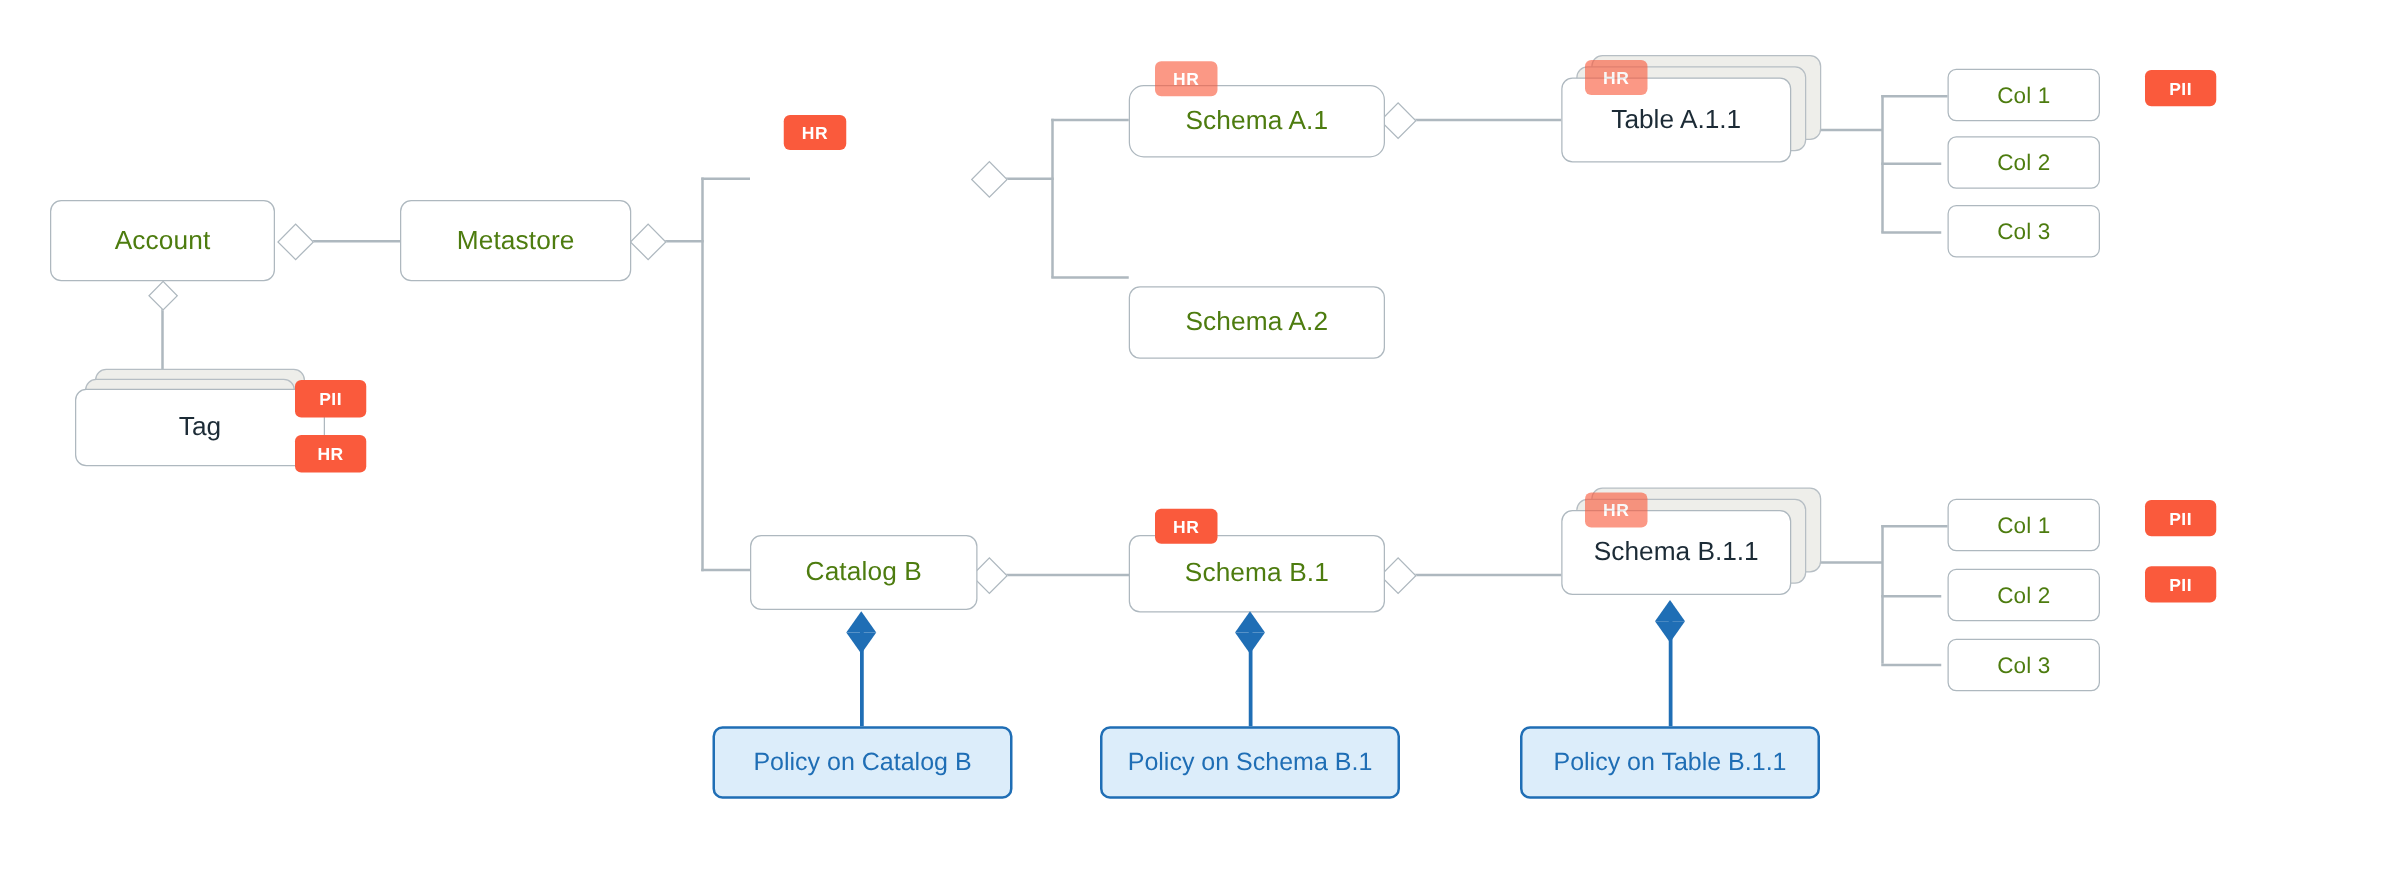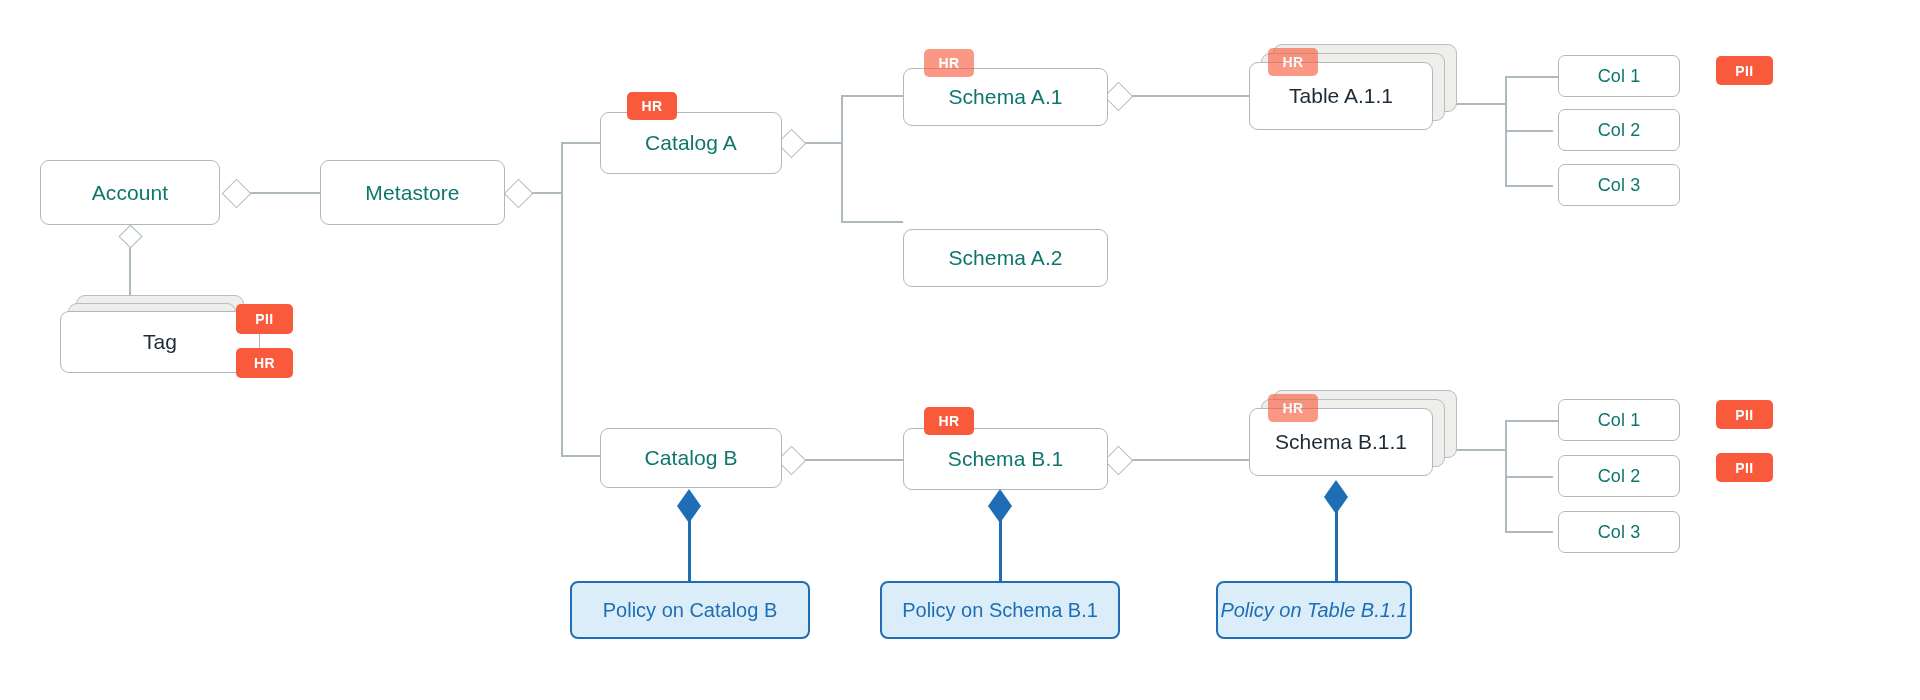--- a/index.html
+++ b/index.html
@@ -12,21 +12,21 @@
   #stage{position:relative;width:1920px;height:700px;}
 
   
   .node{
     position:absolute;
     box-sizing:border-box;
     border:1.6px solid #aeb8bf;
     border-radius:9px;
     background:#ffffff;
     display:flex;align-items:center;justify-content:center;
-    color:#0f766e;
+    color:#4d7c0f;
     font-size:21px;
     letter-spacing:.1px;
     z-index:5;
   }
   .node.small{font-size:18px;border-radius:7px;}
 
   
   .stack{position:absolute;z-index:4;}
   .stack .layer{
     position:absolute;
@@ -169,24 +169,23 @@
   <div class="stack" style="left:60px;top:295px;width:185px;height:85px;">
     <div class="layer" style="left:16px;top:0px;width:168px;height:62px;"></div>
     <div class="layer" style="left:8px;top:8px;width:168px;height:62px;"></div>
     <div class="front" style="left:0px;top:16px;width:200px;height:62px;">
       <span>Tag</span>
     </div>
   </div>
   <div class="badge" style="left:236px;top:304px;width:57px;height:30px;">PII</div>
   <div class="badge" style="left:236px;top:348px;width:57px;height:30px;">HR</div>
 
-  <div class="node" style="left:600px;top:112px;width:182px;height:62px;">Catalog A</div>
   <div class="badge" style="left:627px;top:92px;width:50px;height:28px;">HR</div>
 
-  <div class="node" style="left:903px;top:68px;width:205px;height:58px;">Schema A.1</div>
+  <div class="node" style="left:903px;top:68px;width:205px;height:58px;border-radius:12px;">Schema A.1</div>
   <div class="badge ghost" style="left:924px;top:49px;width:50px;height:28px;">HR</div>
 
   <div class="node" style="left:903px;top:192px;width:205px;height:58px;margin-top:37px;">Schema A.2</div>
 
   <div class="stack" style="left:1249px;top:44px;width:215px;height:100px;">
     <div class="layer" style="left:24px;top:0px;width:184px;height:68px;"></div>
     <div class="layer" style="left:12px;top:9px;width:184px;height:68px;"></div>
     <div class="front" style="left:0px;top:18px;width:184px;height:68px;">
       <span>Table A.1.1</span>
     </div>
@@ -218,15 +217,15 @@
 
   <div class="node small" style="left:1558px;top:455px;width:122px;height:42px;">Col 2</div>
   <div class="badge" style="left:1716px;top:453px;width:57px;height:29px;">PII</div>
 
   <div class="node small" style="left:1558px;top:511px;width:122px;height:42px;">Col 3</div>
 
   <div class="policy" style="left:570px;top:581px;width:240px;height:58px;">Policy on Catalog B</div>
 
   <div class="policy" style="left:880px;top:581px;width:240px;height:58px;">Policy on Schema B.1</div>
 
-  <div class="policy" style="left:1216px;top:581px;width:196px;height:58px;font-style:italic;">Policy on Table B.1.1</div>
+  <div class="policy" style="left:1216px;top:581px;width:240px;height:58px;">Policy on Table B.1.1</div>
 
 </div>
 
 </body></html>

